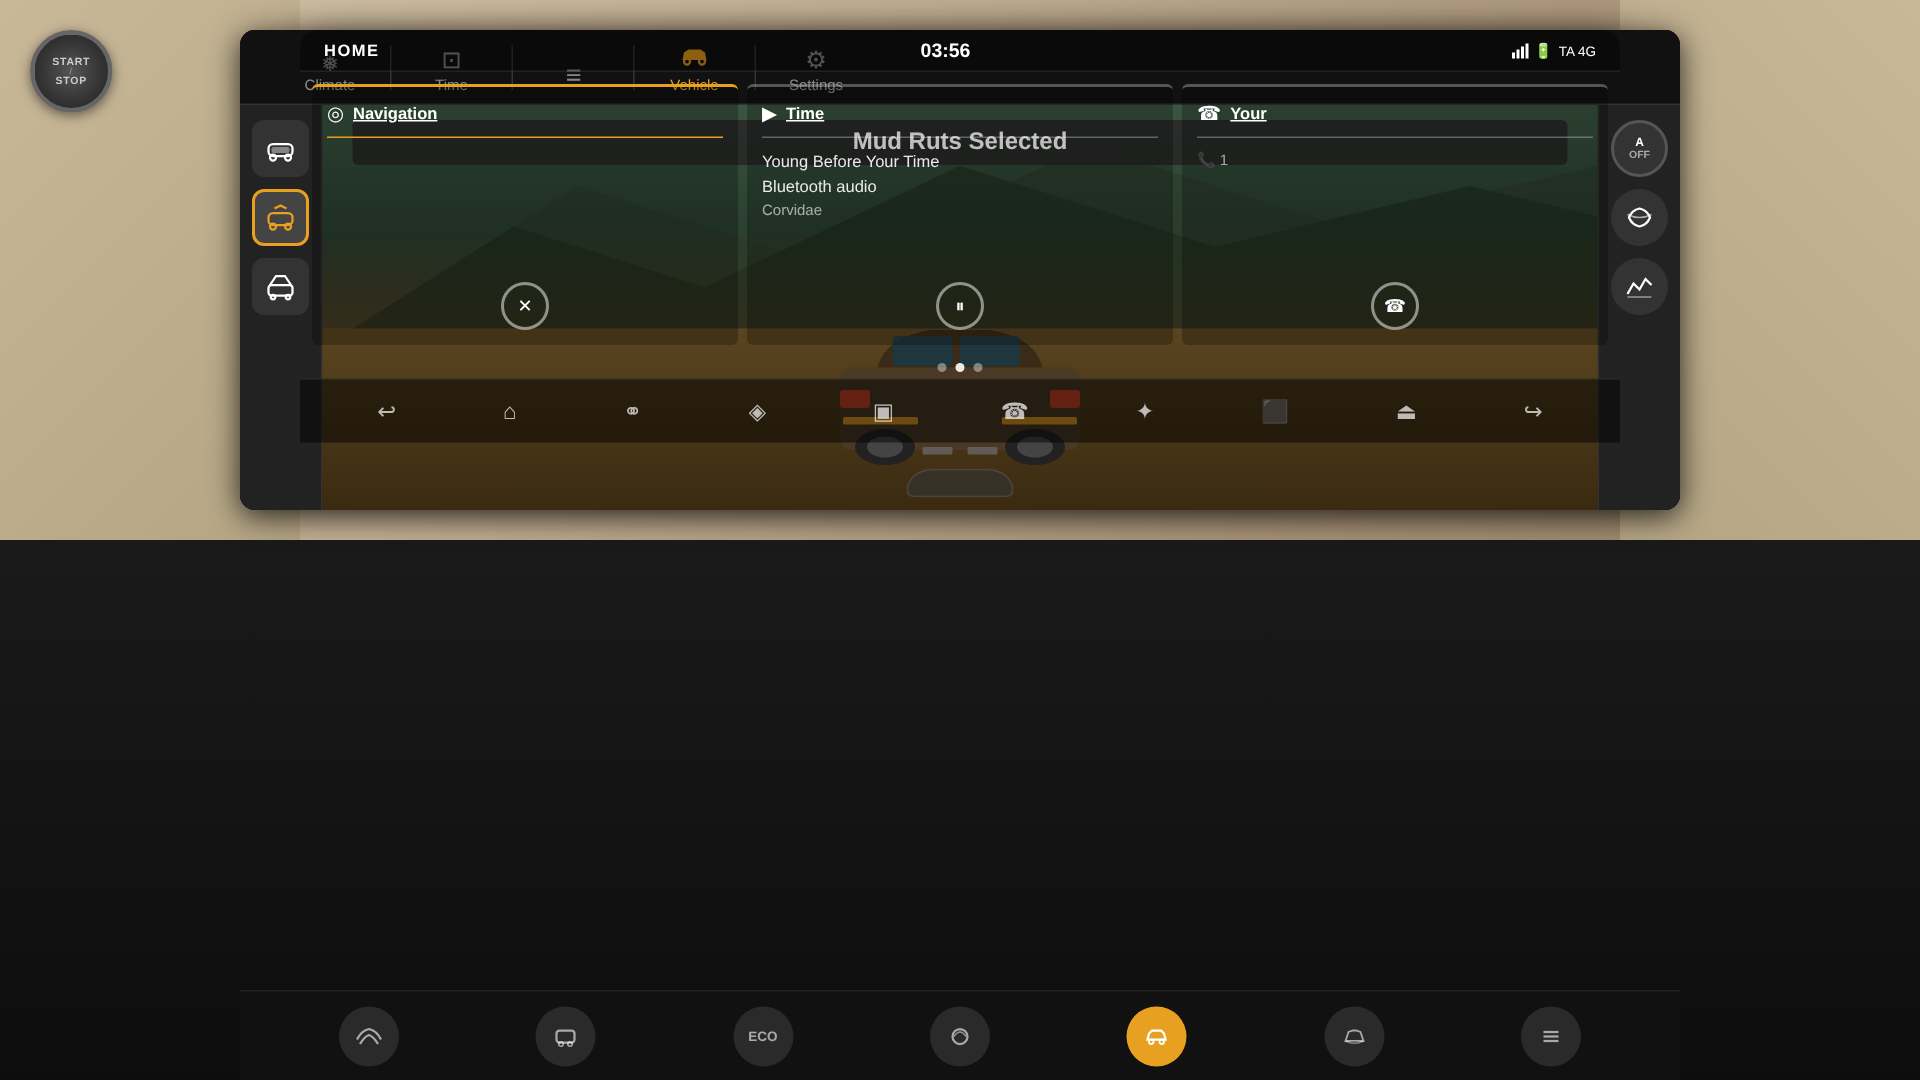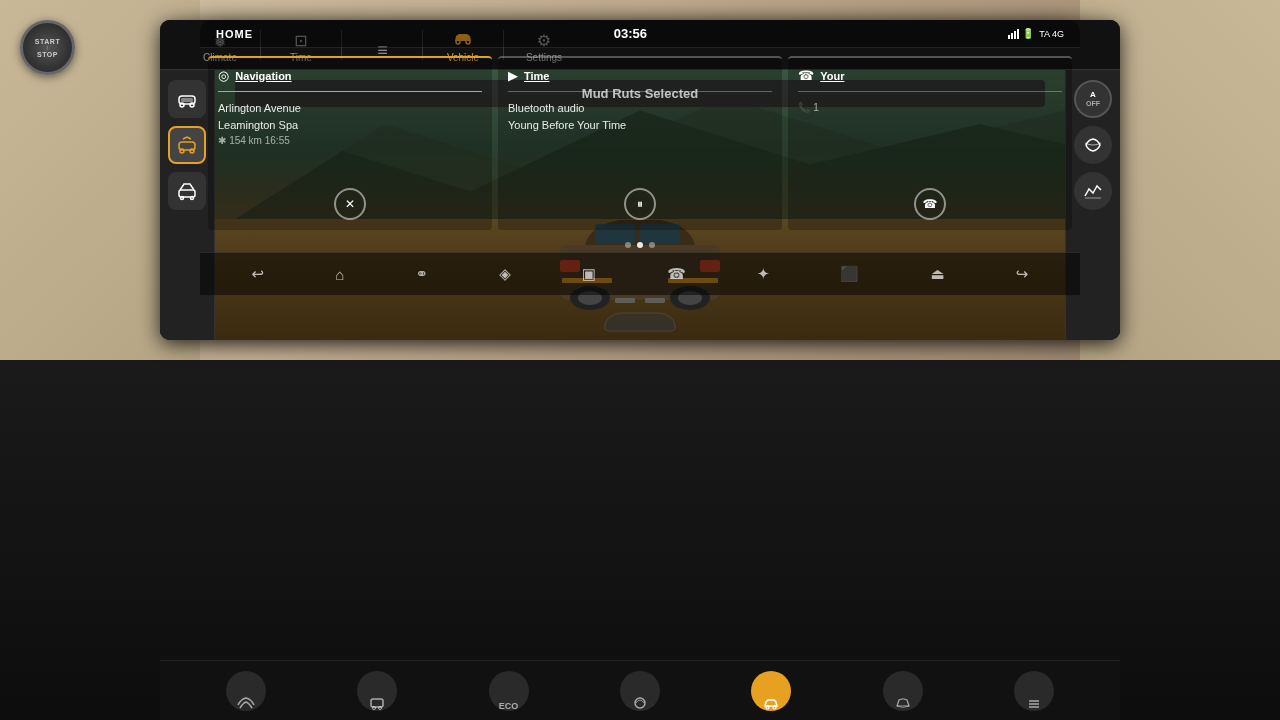--- a/index.html
+++ b/index.html
@@ -314,21 +314,21 @@
     .terrain-banner {
       position: absolute;
       top: 10px;
       left: 20px;
       right: 20px;
       background: rgba(40,40,40,0.9);
       border-radius: 4px;
       padding: 6px 10px;
       text-align: center;
       color: #fff;
-      font-size: 13px;
+      font-size: 16px;
       font-weight: 600;
     }
 
     
     .right-buttons {
       width: 55px;
       background: #222;
       display: flex;
       flex-direction: column;
       align-items: center;
@@ -372,21 +372,21 @@
       padding: 0 20px;
       border-top: 1px solid #222;
     }
 
     .bottom-icon {
       width: 40px;
       height: 40px;
       border-radius: 50%;
       background: #2a2a2a;
       display: flex;
-      align-items: flex-end;
+      align-items: center;
       justify-content: center;
       color: rgba(255,255,255,0.6);
       font-size: 14px;
       cursor: pointer;
     }
 
     .bottom-icon.active-icon {
       background: #e8a020;
       color: #fff;
     }
@@ -512,37 +512,33 @@
     </div>
 
     <div class="main-panels">
 
       <div class="panel active">
         <div class="panel-header">
           <span class="panel-icon">◎</span>
           <span class="panel-title">Navigation</span>
         </div>
         <div class="panel-divider"></div>
-        <div class="panel-content">
-          <div>Arlington Avenue</div>
-          <div>Leamington Spa</div>
-          <div class="panel-secondary">✱ 154 km  16:55</div>
-        </div>
         <div class="panel-button">✕</div>
       </div>
 
       <div class="panel">
         <div class="panel-header">
           <span class="panel-icon">▶</span>
           <span class="panel-title">Time</span>
         </div>
         <div class="panel-divider"></div>
         <div class="panel-content">
+          <div>Young Before Your Time</div>
           <div>Bluetooth audio</div>
-          <div>Young Before Your Time</div>
+          <div class="panel-secondary">Corvidae</div>
         </div>
         <div class="panel-button">⏸</div>
       </div>
 
       <div class="panel">
         <div class="panel-header">
           <span class="panel-icon">☎</span>
           <span class="panel-title">Your</span>
         </div>
         <div class="panel-divider"></div>

